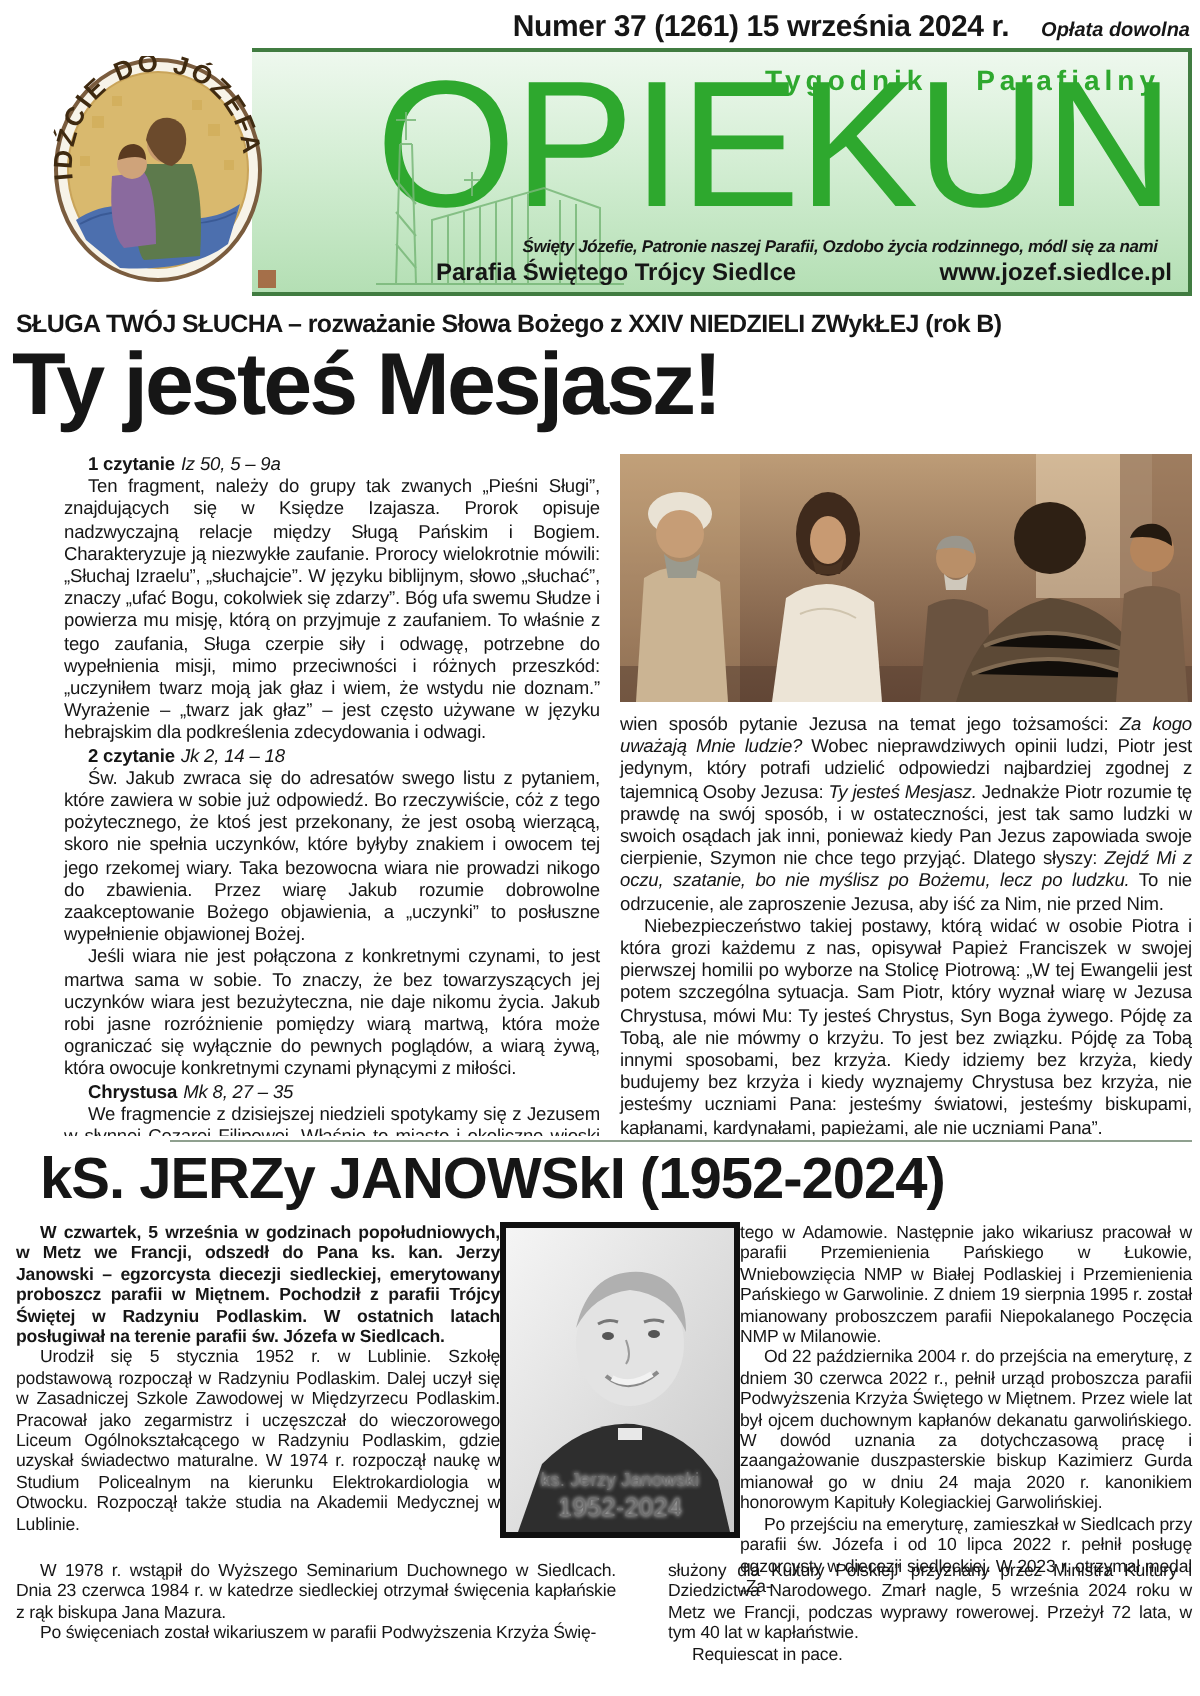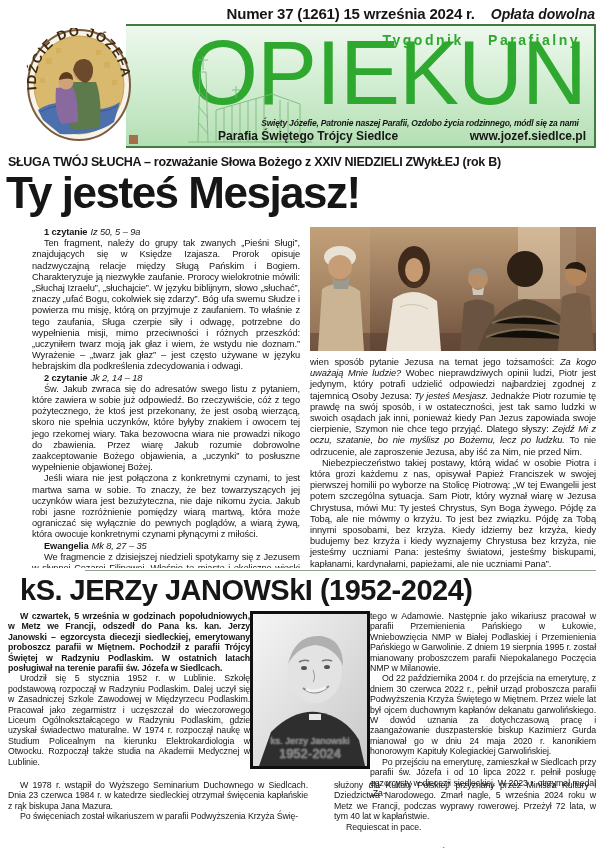--- a/index.html
+++ b/index.html
@@ -3,21 +3,21 @@
 <meta charset="utf-8">
 <style>
   * { margin:0; padding:0; box-sizing:border-box; }
   html,body { width:600px; height:848px; background:#fff; overflow:hidden; }
   body { font-family:"Liberation Sans", sans-serif; color:#161616; position:relative; }
   .page { position:relative; width:600px; height:848px; background:#fff; }
 
   
   .issue-row { position:absolute; top:5px; right:5px; display:flex; gap:16px; align-items:baseline; }
   .issue-line { font-size:15px; font-weight:bold; letter-spacing:-0.2px; }
-  .fee-note { font-size:14px; font-weight:bold; font-style:italic; }
+  .fee-note { font-size:10px; font-weight:bold; font-style:italic; }
 
   .banner { position:absolute; left:126px; top:24px; width:470px; height:124px;
             background:linear-gradient(180deg,#eef8ee 0%,#d4eed4 45%,#b4dfb4 100%);
             border-top:2px solid #417c41; border-bottom:2px solid #417c41; border-right:2px solid #417c41; }
   .weekly { position:absolute; top:6px; right:14px; color:#2ea82e; font-weight:bold;
             font-size:14px; letter-spacing:2.5px; word-spacing:18px; }
   .nl-title { position:absolute; top:2px; left:62px; color:#2ea82e; font-size:90px; line-height:1;
               font-weight:normal; letter-spacing:-1px; }
   .invocation { position:absolute; top:92px; left:118px; width:352px; text-align:center;
                 font-size:8.5px; font-weight:bold; font-style:italic; letter-spacing:-0.2px; }
@@ -124,21 +124,21 @@
   <div class="kicker">SŁUGA TWÓJ SŁUCHA – rozważanie Słowa Bożego z XXIV NIEDZIELI ZWykŁEJ (rok B)</div>
   <h1 class="headline1">Ty jesteś Mesjasz!</h1>
 
   <div class="art1-cols">
     <div class="a1-left bt1">
       <p class="rhead"><span class="b">1 czytanie</span><span class="ref">Iz 50, 5 – 9a</span></p>
       <p class="ind">Ten fragment, należy do grupy tak zwanych „Pieśni Sługi”, znajdujących się w Księdze Izajasza. Prorok opisuje nadzwyczajną relacje między Sługą Pańskim i Bogiem. Charakteryzuje ją niezwykłe zaufanie. Prorocy wielokrotnie mówili: „Słuchaj Izraelu”, „słuchajcie”. W języku biblijnym, słowo „słuchać”, znaczy „ufać Bogu, cokolwiek się zdarzy”. Bóg ufa swemu Słudze i powierza mu misję, którą on przyjmuje z zaufaniem. To właśnie z tego zaufania, Sługa czerpie siły i odwagę, potrzebne do wypełnienia misji, mimo przeciwności i różnych przeszkód: „uczyniłem twarz moją jak głaz i wiem, że wstydu nie doznam.” Wyrażenie – „twarz jak głaz” – jest często używane w języku hebrajskim dla podkreślenia zdecydowania i odwagi.</p>
       <p class="rhead"><span class="b">2 czytanie</span><span class="ref">Jk 2, 14 – 18</span></p>
       <p class="ind">Św. Jakub zwraca się do adresatów swego listu z pytaniem, które zawiera w sobie już odpowiedź. Bo rzeczywiście, cóż z tego pożytecznego, że ktoś jest przekonany, że jest osobą wierzącą, skoro nie spełnia uczynków, które byłyby znakiem i owocem tej jego rzekomej wiary. Taka bezowocna wiara nie prowadzi nikogo do zbawienia. Przez wiarę Jakub rozumie dobrowolne zaakceptowanie Bożego objawienia, a „uczynki” to posłuszne wypełnienie objawionej Bożej.</p>
       <p class="ind">Jeśli wiara nie jest połączona z konkretnymi czynami, to jest martwa sama w sobie. To znaczy, że bez towarzyszących jej uczynków wiara jest bezużyteczna, nie daje nikomu życia. Jakub robi jasne rozróżnienie pomiędzy wiarą martwą, która może ograniczać się wyłącznie do pewnych poglądów, a wiarą żywą, która owocuje konkretnymi czynami płynącymi z miłości.</p>
-      <p class="rhead"><span class="b">Ewangelia</span><span class="ref">Mk 8, 27 – 35</span></p>
+      <p class="rhead"><span class="b">Chrystusa</span><span class="ref">Mk 8, 27 – 35</span></p>
       <p class="ind">We fragmencie z dzisiejszej niedzieli spotykamy się z Jezusem w słynnej Cezarei Filipowej. Właśnie to miasto i okoliczne wioski wywołały w pe-</p>
     </div>
 
     <div class="a1-right bt1">
       <div class="jesus-img">
         <svg viewBox="0 0 286 124" width="286" height="124">
           <defs>
             <linearGradient id="jbg" x1="0" y1="0" x2="0" y2="1">
               <stop offset="0" stop-color="#bd9c77"></stop>
                 <stop offset="1" stop-color="#6e4f3c"></stop>

